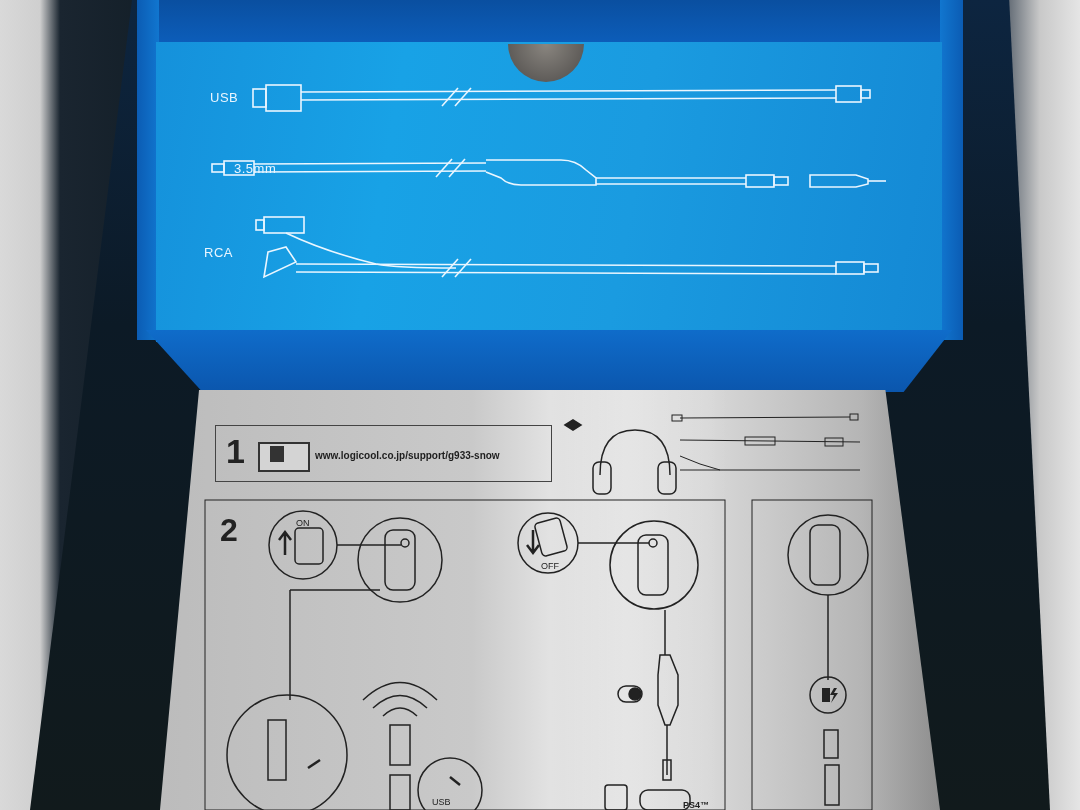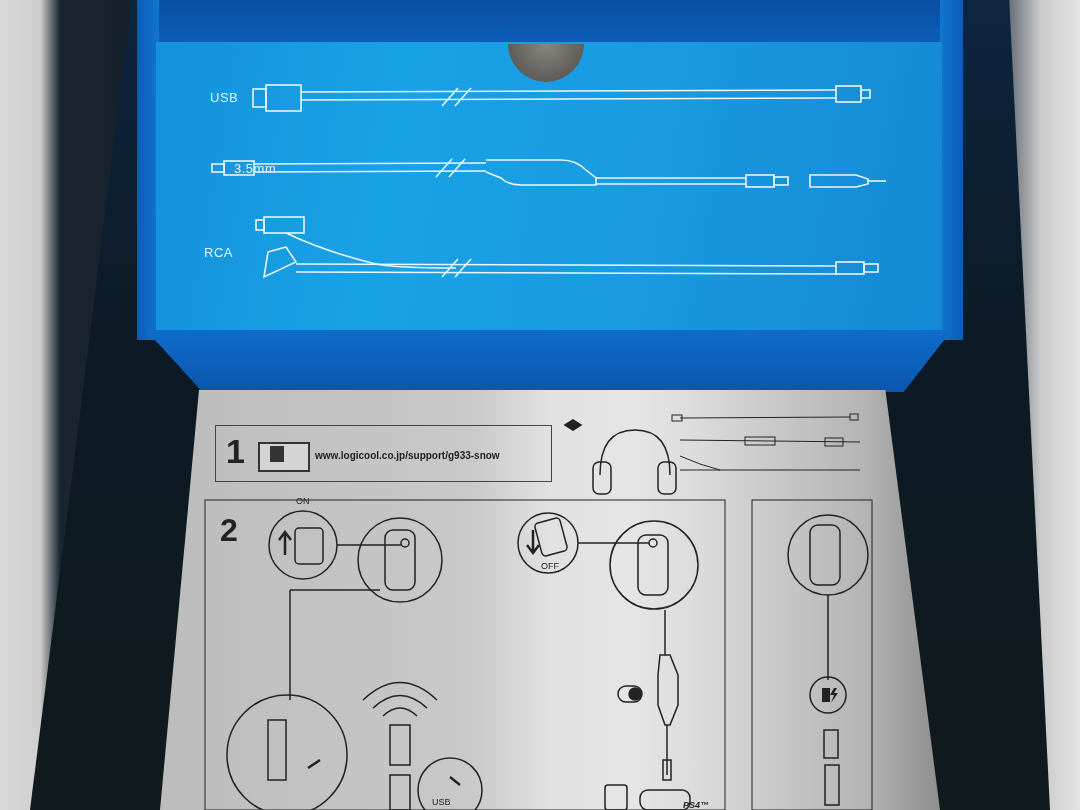--- a/index.html
+++ b/index.html
@@ -173,16 +173,16 @@
     <rect x="445" y="395" width="22" height="25" rx="3"></rect>
     <rect x="480" y="400" width="50" height="20" rx="8"></rect>
   </g>
   <g fill="#222">
     <rect x="662" y="298" width="8" height="14"></rect>
     <path d="M674 298 l-4 7 h4 l-3 8 l7 -10 h-4 l3 -5 z"></path>
   </g>
 </svg>
 
 <div class="abs step-num" style="left:220px;top:512px;font-size:32px;">2</div>
-<div class="abs text-small" style="left:296px;top:496px;">ON</div>
+<div class="abs text-small" style="left:296px;top:518px;">ON</div>
 <div class="abs text-small" style="left:541px;top:561px;text-align:right;">OFF</div>
 <div class="abs text-small" style="left:432px;top:797px;">USB</div>
-<div class="abs text-small" style="left:683px;top:800px;font-weight:bold;font-style:italic;">PS4™</div>
+<div class="abs text-small" style="left:683px;top:800px;font-weight:bold;">PS4™</div>
 
 </body></html>

